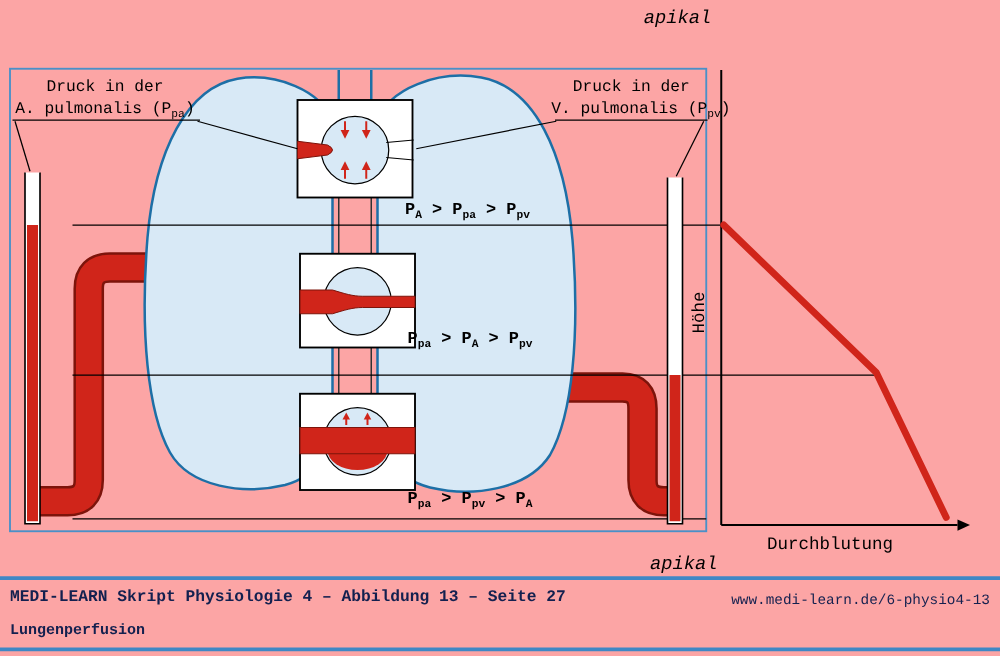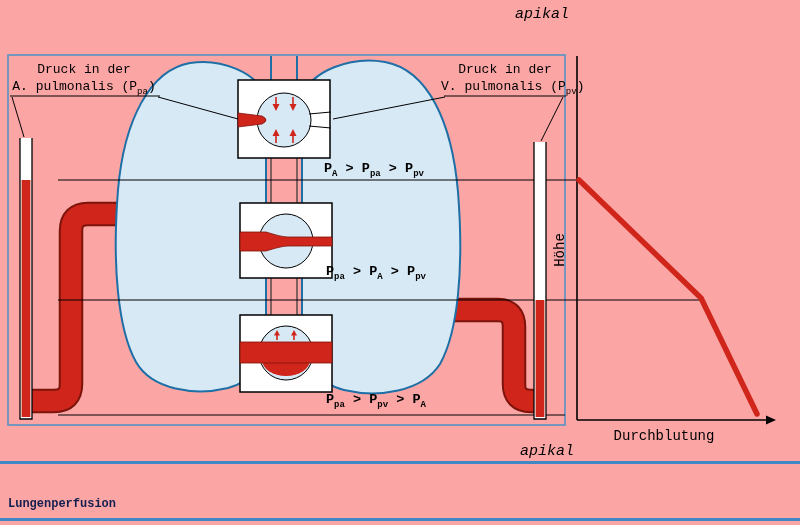--- a/index.html
+++ b/index.html
@@ -127,16 +127,18 @@
   </div>
 
   <div class="txt formula" style="left:324px;top:161px;"><span>P</span><sub>A</sub><span> &gt; P</span><sub>pa</sub><span> &gt; P</span><sub>pv</sub></div>
   <div class="txt formula" style="left:326px;top:264px;"><span>P</span><sub>pa</sub><span> &gt; P</span><sub>A</sub><span> &gt; P</span><sub>pv</sub></div>
   <div class="txt formula" style="left:326px;top:392px;"><span>P</span><sub>pa</sub><span> &gt; P</span><sub>pv</sub><span> &gt; P</span><sub>A</sub></div>
 
   <div class="txt axis-label hoehe" style="left:535px;top:242px;width:50px;">Höhe</div>
   <div class="txt axis-label" style="left:594px;top:428px;width:140px;">Durchblutung</div>
 
   <div class="rule" style="top:461px;"></div>
+  <div class="txt footer-title" style="left:8px;top:470px;">MEDI-LEARN Skript Physiologie 4 – Abbildung 13 – Seite 27</div>
+  <div class="txt footer-url" style="left:558px;top:474px;width:234px;">www.medi-learn.de/6-physio4-13</div>
   <div class="txt footer-topic" style="left:8px;top:497px;">Lungenperfusion</div>
   <div class="rule" style="top:518px;"></div>
 
 </div>
 
 </body></html>

